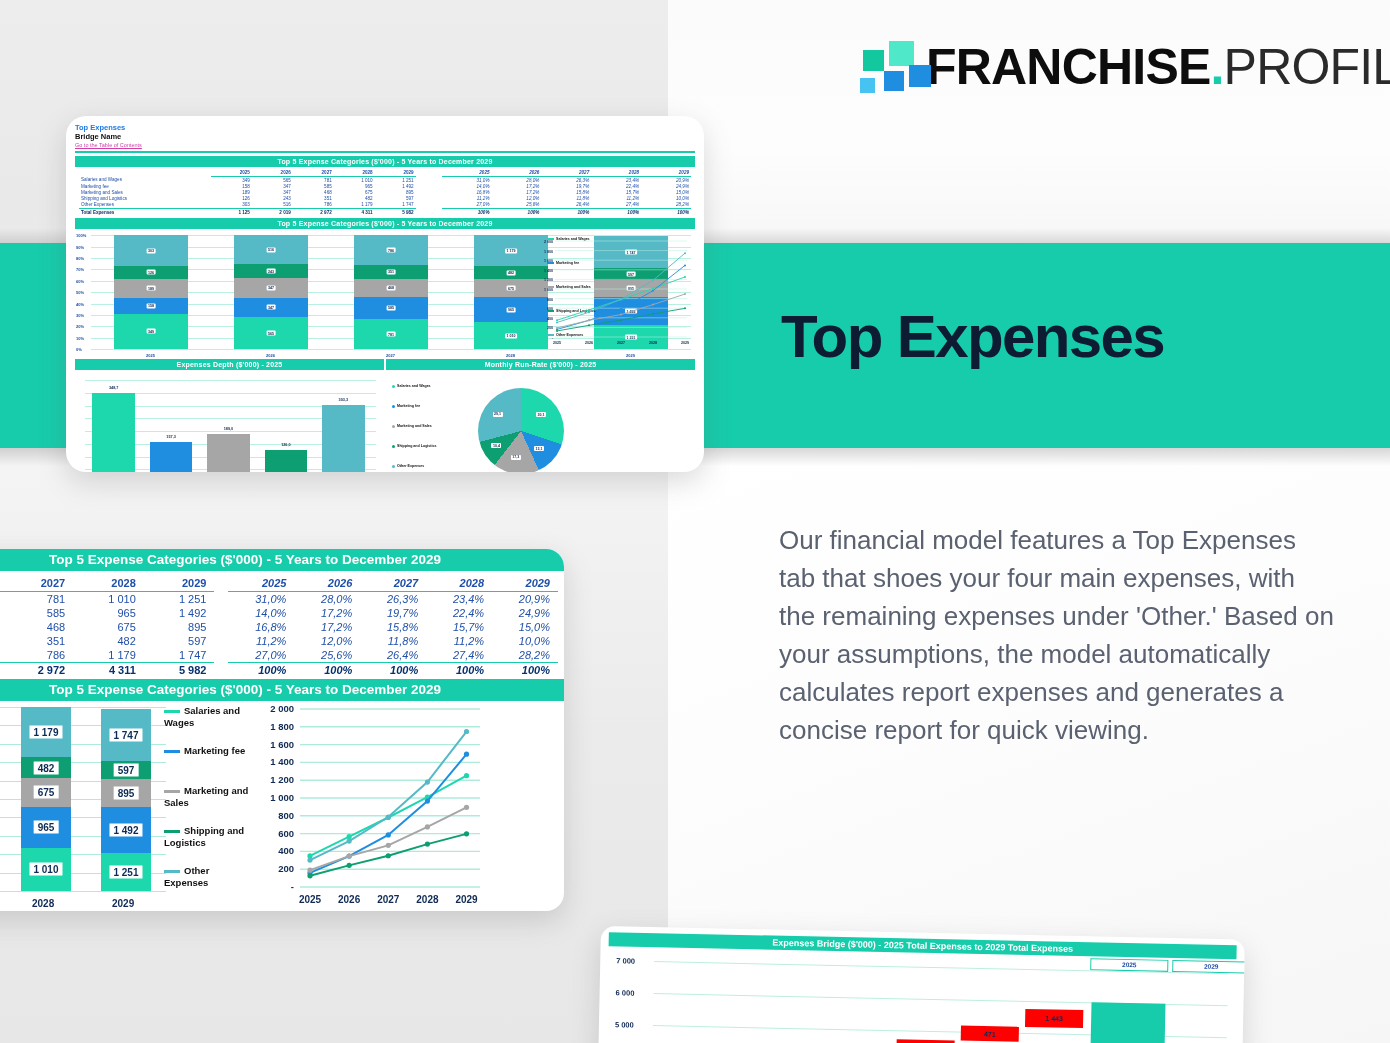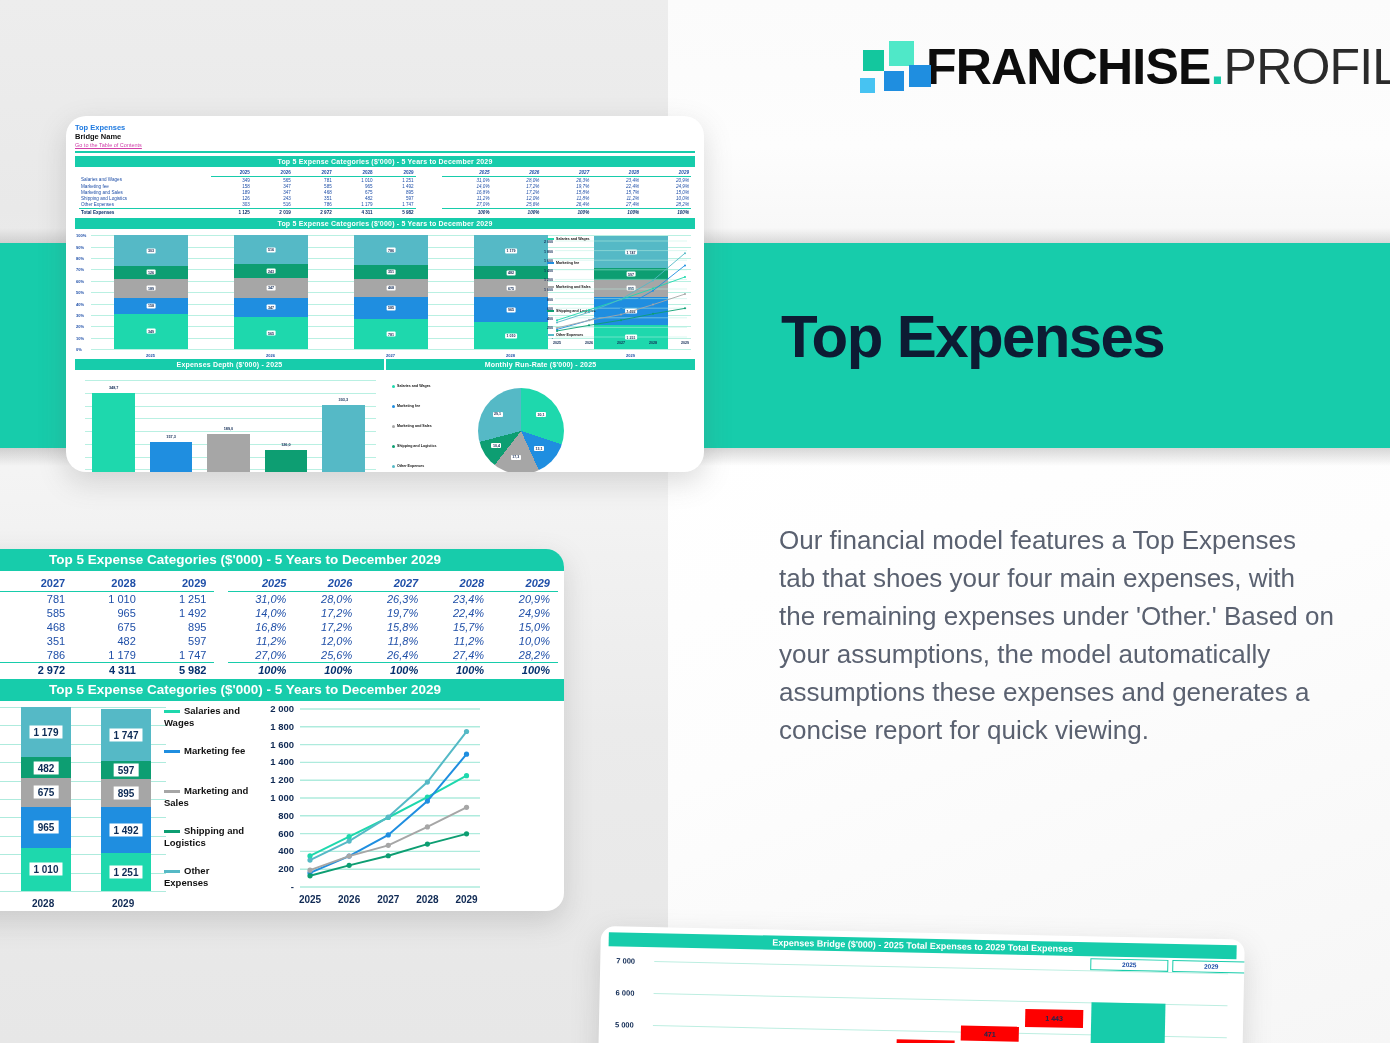--- a/index.html
+++ b/index.html
@@ -165,21 +165,21 @@
       <i class="sq-c"></i>
       <i class="sq-d"></i>
       <i class="sq-e"></i>
   </div>
   <div class="logo-word">
     <span class="b">FRANCHISE</span><span class="dot">.</span><span class="t">PROFILES</span>
   </div>
 </div>
 
 <div class="hero-title">Top Expenses</div>
-<div class="hero-body">Our financial model features a Top Expenses tab that shoes your four main expenses, with the remaining expenses under 'Other.' Based on your assumptions, the model automatically assumptions these expenses and generates a concise report for quick viewing.</div>
+<div class="hero-body">Our financial model features a Top Expenses tab that shoes your four main expenses, with the remaining expenses under 'Other.' Based on your assumptions, the model automatically calculates report expenses and generates a concise report for quick viewing.</div>
 
 <div class="card" id="card-top">
   <div class="ss-title">Top Expenses</div>
   <div class="ss-sub">Bridge Name</div>
   <div class="ss-link">Go to the Table of Contents</div>
   <div class="ss-rule"></div>
 
   <div class="band">Top 5 Expense Categories ($'000) - 5 Years to December 2029</div>
 
   <div class="two-tables">

